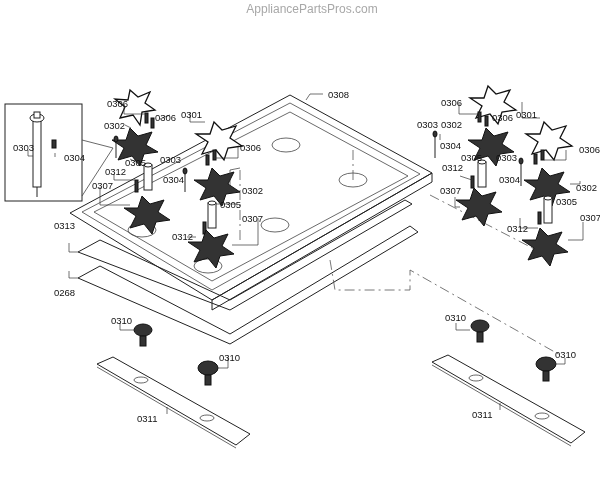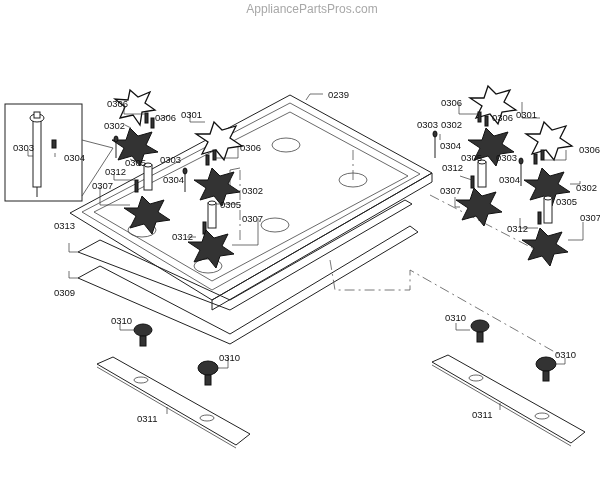--- a/index.html
+++ b/index.html
@@ -180,23 +180,23 @@
 <div class="lbl" style="left:125px;top:158px">0305</div>
 <div class="lbl" style="left:105px;top:167px">0312</div>
 <div class="lbl" style="left:92px;top:181px">0307</div>
 <div class="lbl" style="left:160px;top:155px">0303</div>
 <div class="lbl" style="left:163px;top:175px">0304</div>
 <div class="lbl" style="left:240px;top:143px">0306</div>
 <div class="lbl" style="left:242px;top:186px">0302</div>
 <div class="lbl" style="left:220px;top:200px">0305</div>
 <div class="lbl" style="left:242px;top:214px">0307</div>
 <div class="lbl" style="left:172px;top:232px">0312</div>
-<div class="lbl" style="left:328px;top:90px">0239</div>
+<div class="lbl" style="left:328px;top:90px">0308</div>
 <div class="lbl" style="left:54px;top:221px">0313</div>
-<div class="lbl" style="left:54px;top:288px">0309</div>
+<div class="lbl" style="left:54px;top:288px">0268</div>
 <div class="lbl" style="left:111px;top:316px">0310</div>
 <div class="lbl" style="left:219px;top:353px">0310</div>
 <div class="lbl" style="left:137px;top:414px">0311</div>
 <div class="lbl" style="left:441px;top:98px">0306</div>
 <div class="lbl" style="left:516px;top:110px">0301</div>
 <div class="lbl" style="left:492px;top:113px">0306</div>
 <div class="lbl" style="left:441px;top:120px">0302</div>
 <div class="lbl" style="left:417px;top:120px">0303</div>
 <div class="lbl" style="left:440px;top:141px">0304</div>
 <div class="lbl" style="left:461px;top:153px">0305</div>

